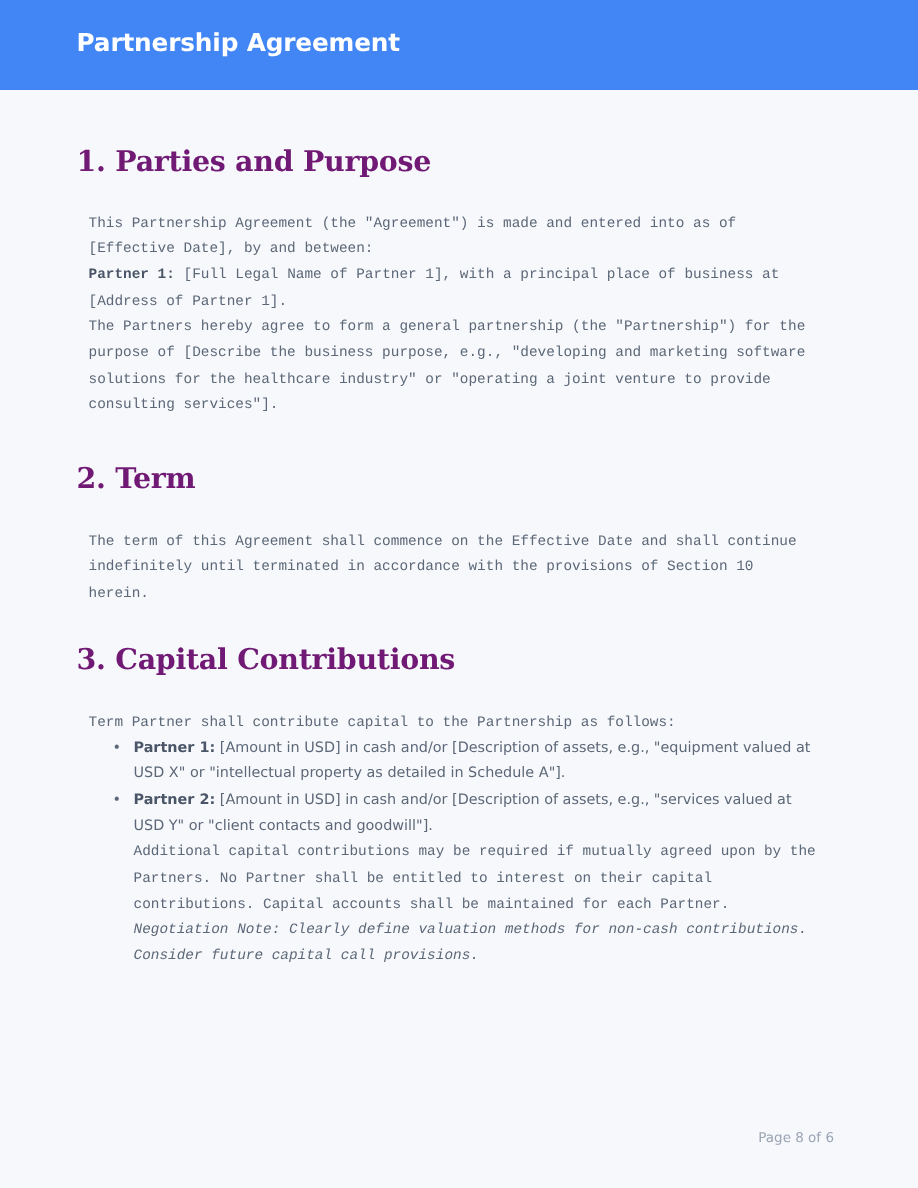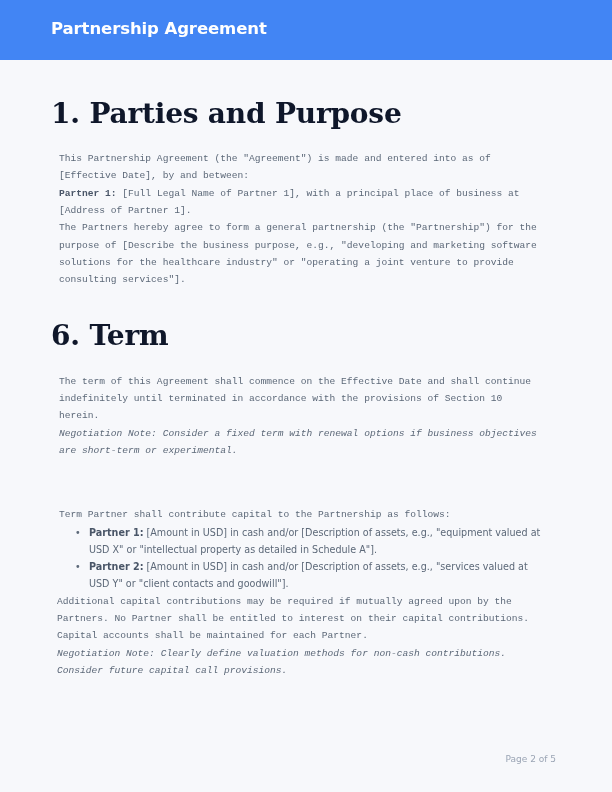--- a/index.html
+++ b/index.html
@@ -51,41 +51,42 @@
     left: 0;
     width: 612px;
   }
 
   .section {
     padding: 0;
   }
 
   h2.section-heading {
     font-family: "DejaVu Serif", serif;
-    font-size: 28px;
+    font-size: 19px;
     font-weight: 700;
-    color: #0f172a;
+    color: #701a75;
     margin: 0;
     padding: 0 0 0 51px;
     line-height: 1.15;
     letter-spacing: -0.2px;
   }
 
   .para {
     font-family: Liberation Mono, monospace;
     font-size: 9.6px;
     line-height: 17.3px;
     color: #5c6878;
     margin: 0;
     padding: 0 64px 0 59px;
     text-align: left;
   }
 
   .para.outdent {
     padding-left: 57px;
+    margin-left: 32px;
   }
 
   .para b {
     font-weight: 700;
     color: #4a5668;
   }
 
   .note {
     font-style: italic;
     color: #5c6878;
@@ -171,36 +172,34 @@
 
 
       <p class="para">
         <span>The Partners hereby agree to form a general partnership (the "Partnership") for the purpose of [Describe the business purpose, e.g., "developing and marketing software solutions for the healthcare industry" or "operating a joint venture to provide consulting services"].</span>
       </p>
     </div>
 
     <div class="sp-sec"></div>
 
     <div class="section">
-      <h2 class="section-heading">6. Term</h2>
+      <h2 class="section-heading">2. Term</h2>
 
       <div class="sp-after-head2"></div>
 
       <p class="para">
         <span>The term of this Agreement shall commence on the Effective Date and shall continue indefinitely until terminated in accordance with the provisions of Section 10 herein.</span>
       </p>
 
-      <p class="para">
-        <span class="note">Negotiation Note: Consider a fixed term with renewal options if business objectives are short-term or experimental.</span>
-      </p>
     </div>
 
     <div class="sp-sec2"></div>
 
     <div class="section">
+      <h2 class="section-heading">3. Capital Contributions</h2>
 
       <div class="sp-after-head3"></div>
 
       <p class="para">
         <span>Term Partner shall contribute capital to the Partnership as follows:</span>
       </p>
 
       <ul class="bullets">
         <li>
           <span class="bullet-dot">•</span>
@@ -217,16 +216,16 @@
       </p>
 
       <p class="para outdent">
         <span class="note">Negotiation Note: Clearly define valuation methods for non-cash contributions. Consider future capital call provisions.</span>
       </p>
     </div>
 
   </div>
 
   <div class="footer">
-    <span class="footer-text">Page 2 of 5</span>
+    <span class="footer-text">Page 8 of 6</span>
   </div>
 
 </div>
 
 </body></html>

